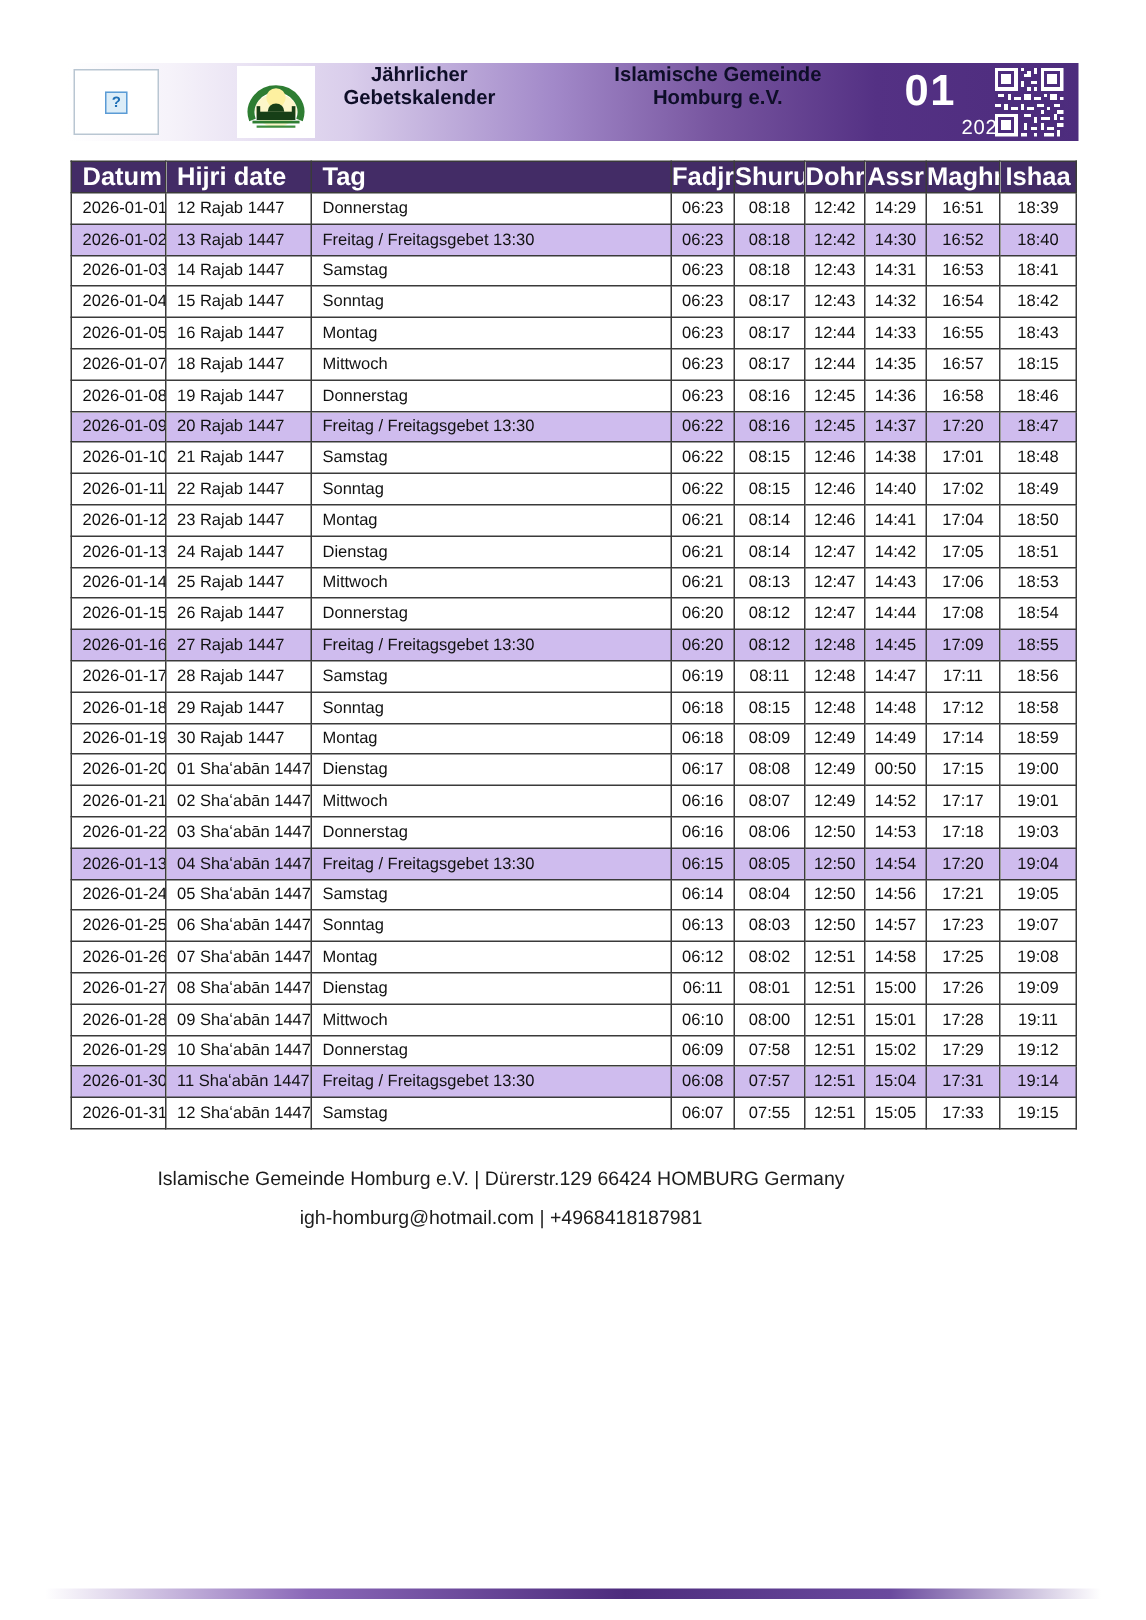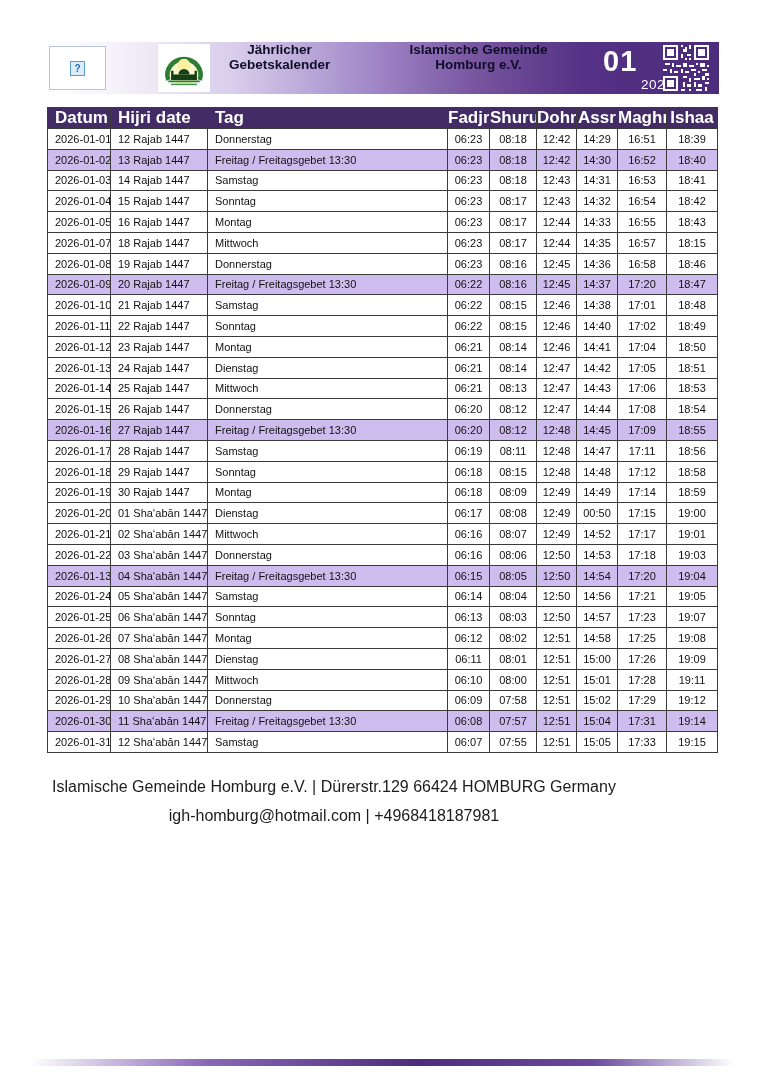--- a/index.html
+++ b/index.html
@@ -50,21 +50,21 @@
   th {
     background:#432c66; color:#ffffff; font-weight:bold; font-size:17px;
     height:20px;
   }
   th.time, td.time { text-align:center; padding:0; }
   tr.friday td { background:#cfbcee; font-weight:normal; }
 
   
   .footer {
     position:absolute; left:0; top:778px; width:668px; text-align:center;
-    font-size:16px; color:#1c1c1c;
+    font-size:13px; color:#1c1c1c;
   }
   .footer div { margin-bottom:11px; }
 
   .bottom-bar {
     position:absolute; left:30px; top:1059px; width:704px; height:7px;
     background:linear-gradient(90deg,rgba(77,44,125,0) 0%,#8a68b8 25%,
                #4d2c7d 55%,#6a4a9e 80%,rgba(77,44,125,0) 100%);
   }
 </style>
 </head>

